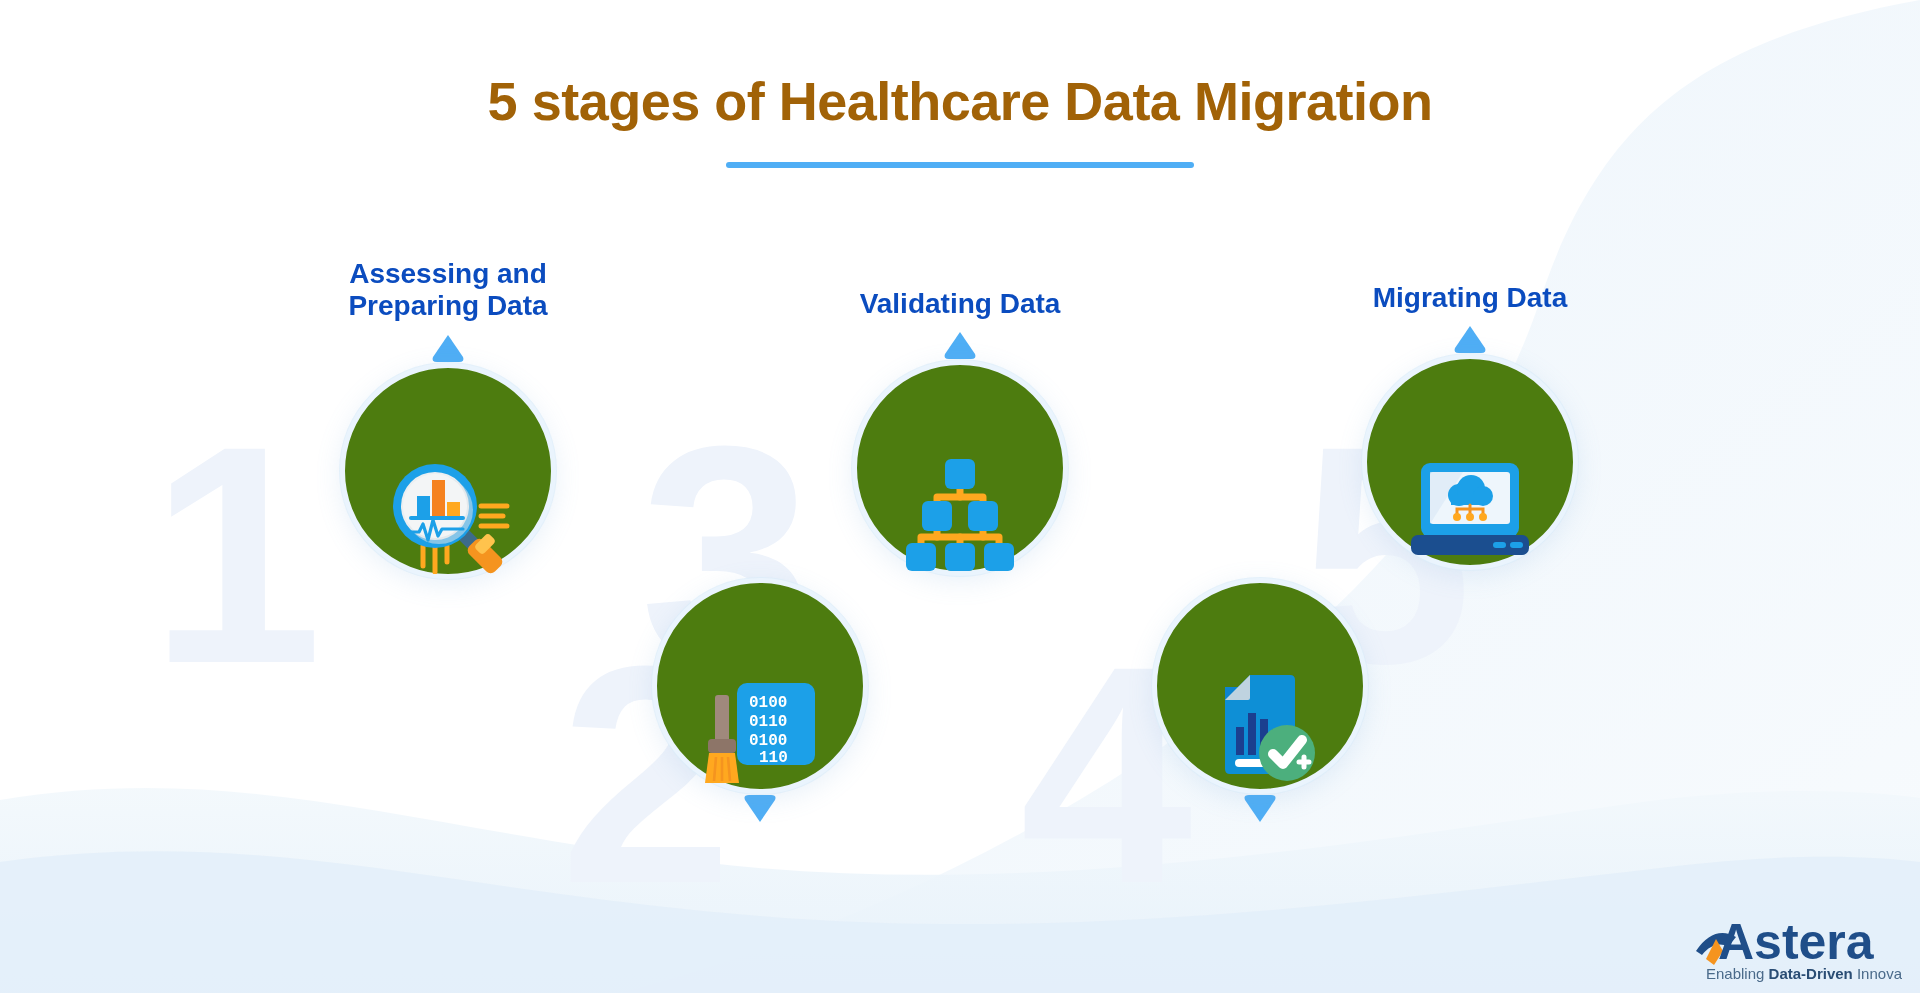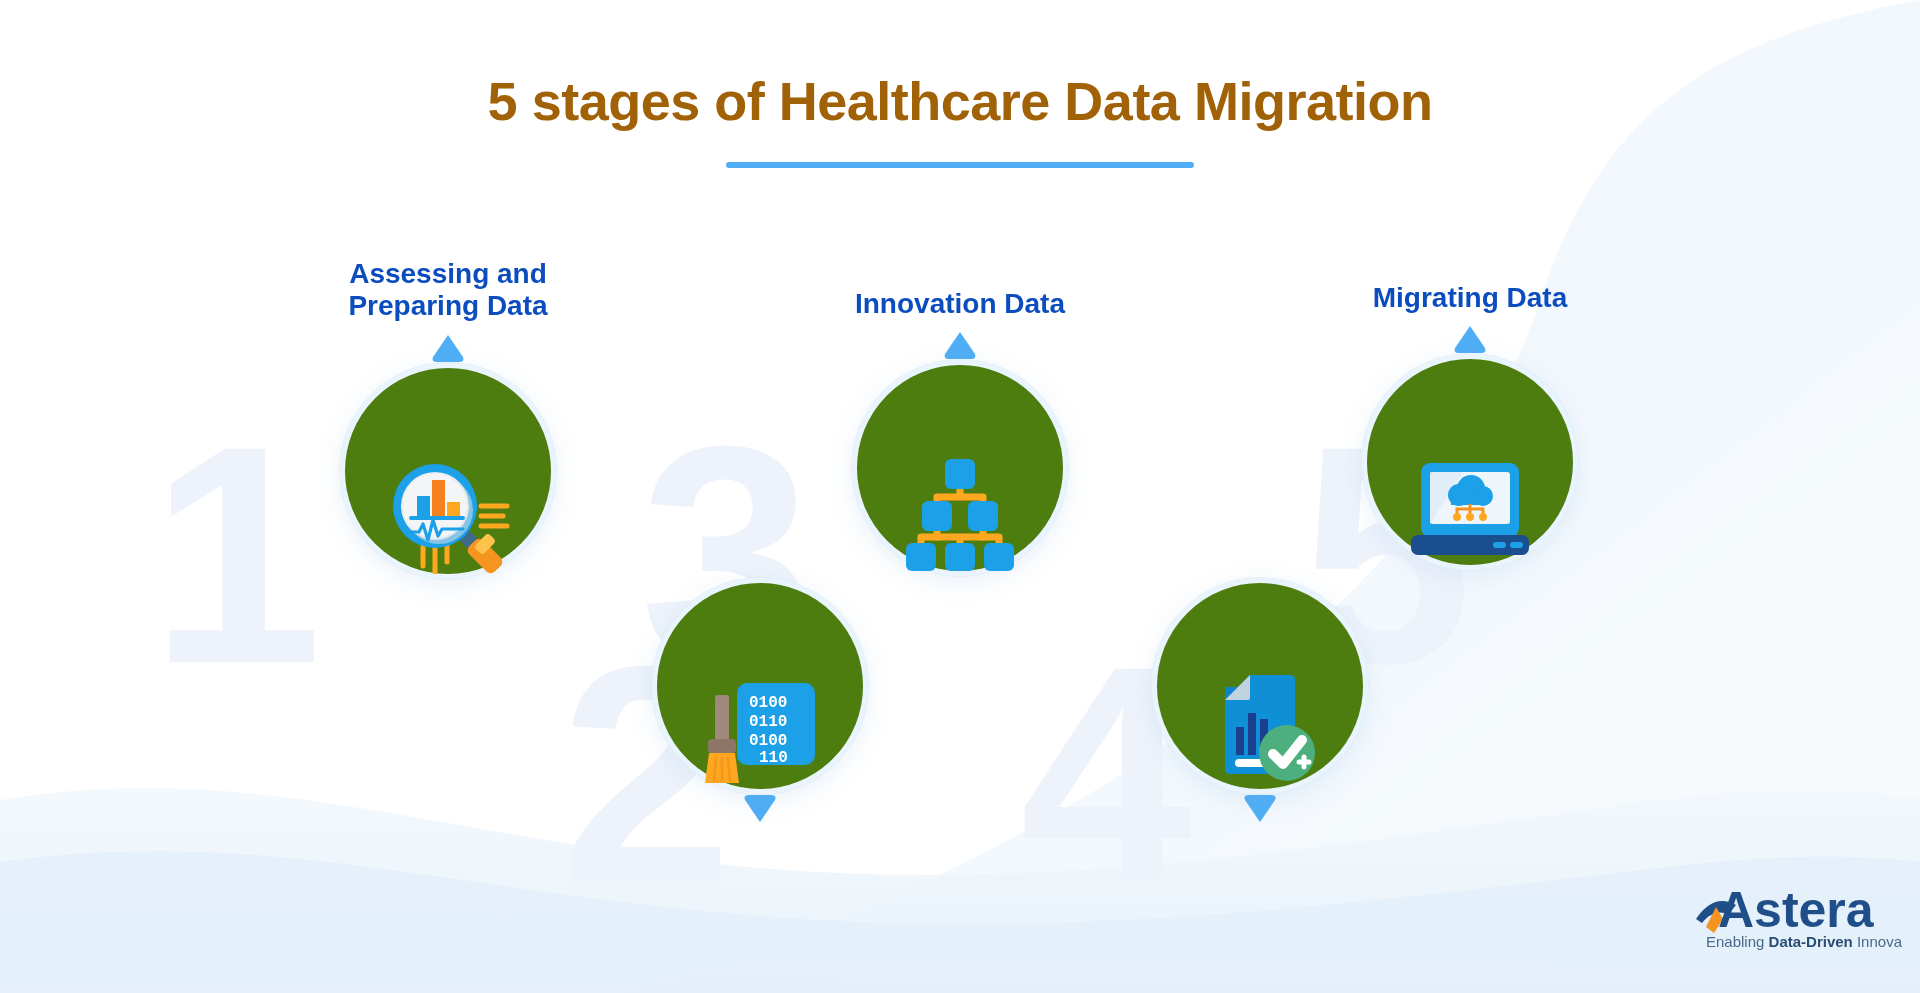--- a/index.html
+++ b/index.html
@@ -79,21 +79,21 @@
   .stage.bottom .ptr{ margin:0 auto; display:flex; justify-content:center; }
   .stage.bottom .stage-label{ margin-top:8px; }
 
   #stage-1{ left:298px;  top:258px; }
   #stage-2{ left:610px;  top:578px; }
   #stage-3{ left:810px;  top:288px; }
   #stage-4{ left:1110px; top:578px; }
   #stage-5{ left:1320px; top:282px; }
 
   
-  #logo{ position:absolute; right:18px; bottom:36px; z-index:6; text-align:center; }
+  #logo{ position:absolute; right:18px; bottom:4px; z-index:6; text-align:center; }
   #logo svg{ display:block; }
 </style>
 </head>
 <body>
 
 <div id="bg-layer">
   <svg class="wave-svg" viewBox="0 0 1920 993" preserveAspectRatio="none">
     <defs>
       <linearGradient id="gradRight" x1="0" y1="0" x2="1" y2="1">
         <stop offset="0%" stop-color="#eaf3fb"></stop>
@@ -191,21 +191,21 @@
       </svg>
     </div>
     <div class="ptr">
       <svg width="36" height="30" viewBox="0 0 36 30">
         <path d="M18 28 L3 6 Q1 1 7 1 L29 1 Q35 1 33 6 Z" fill="#4faef5"></path>
       </svg>
     </div>
   </div>
 
   <div class="stage top" id="stage-3">
-    <div class="stage-label">Innovation Data</div>
+    <div class="stage-label">Validating Data</div>
     <div class="ptr">
       <svg width="36" height="30" viewBox="0 0 36 30">
         <path d="M18 2 L33 24 Q35 29 29 29 L7 29 Q1 29 3 24 Z" fill="#4faef5"></path>
       </svg>
     </div>
     <div class="circle">
       <svg class="icon-wrap" viewBox="0 0 130 120">
 
         <g stroke="#ffa81f" stroke-width="7" fill="none" stroke-linecap="round" stroke-linejoin="round">
           <line x1="65" y1="36" x2="65" y2="46"></line>

